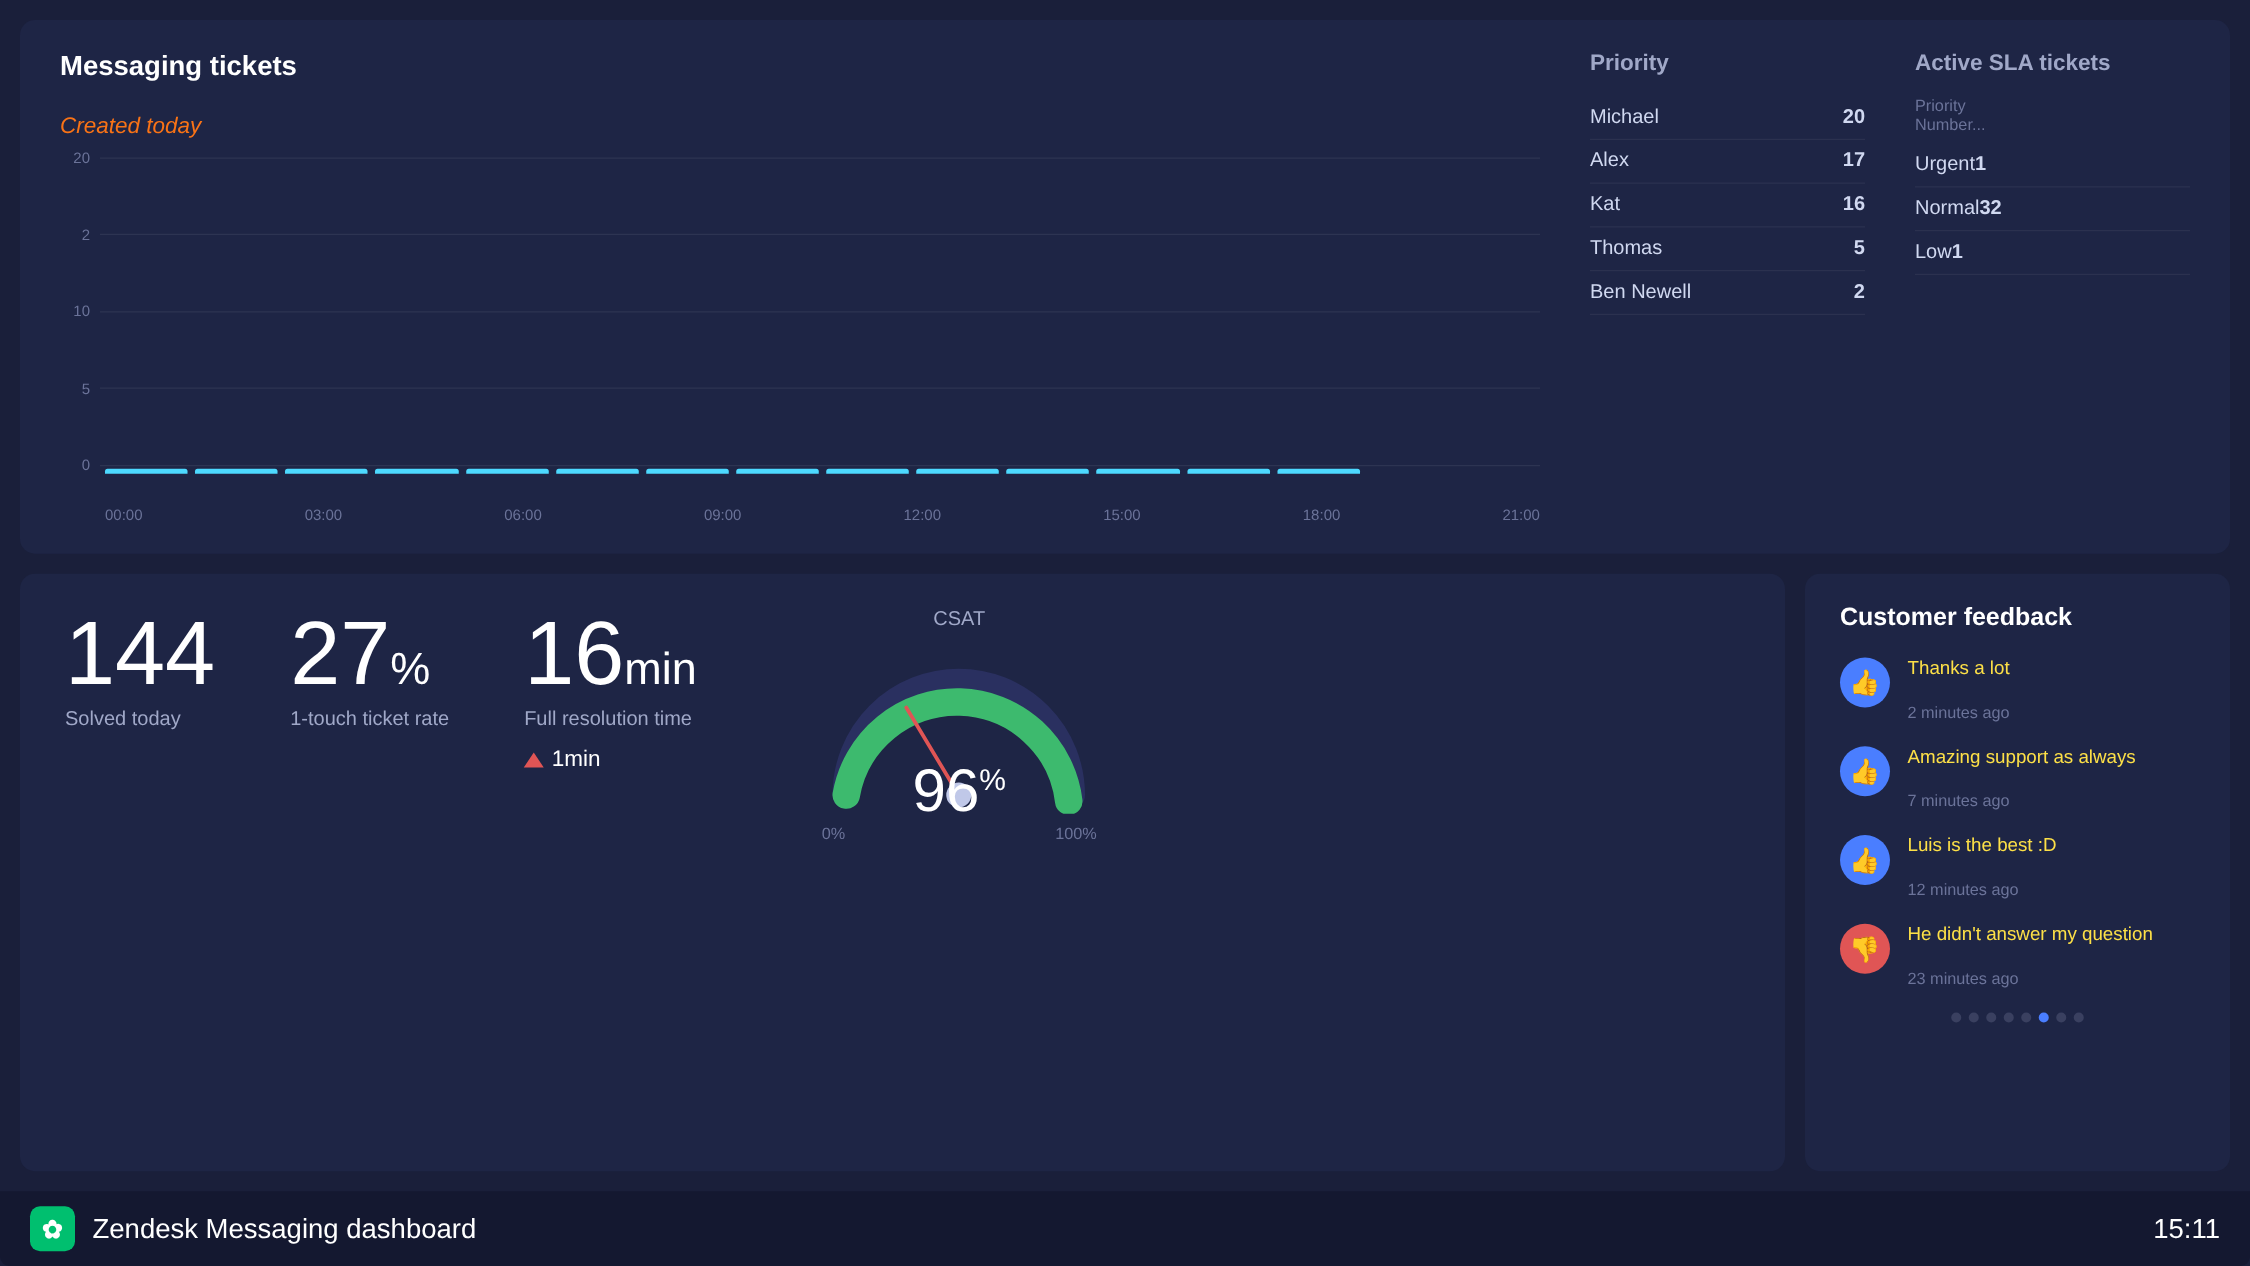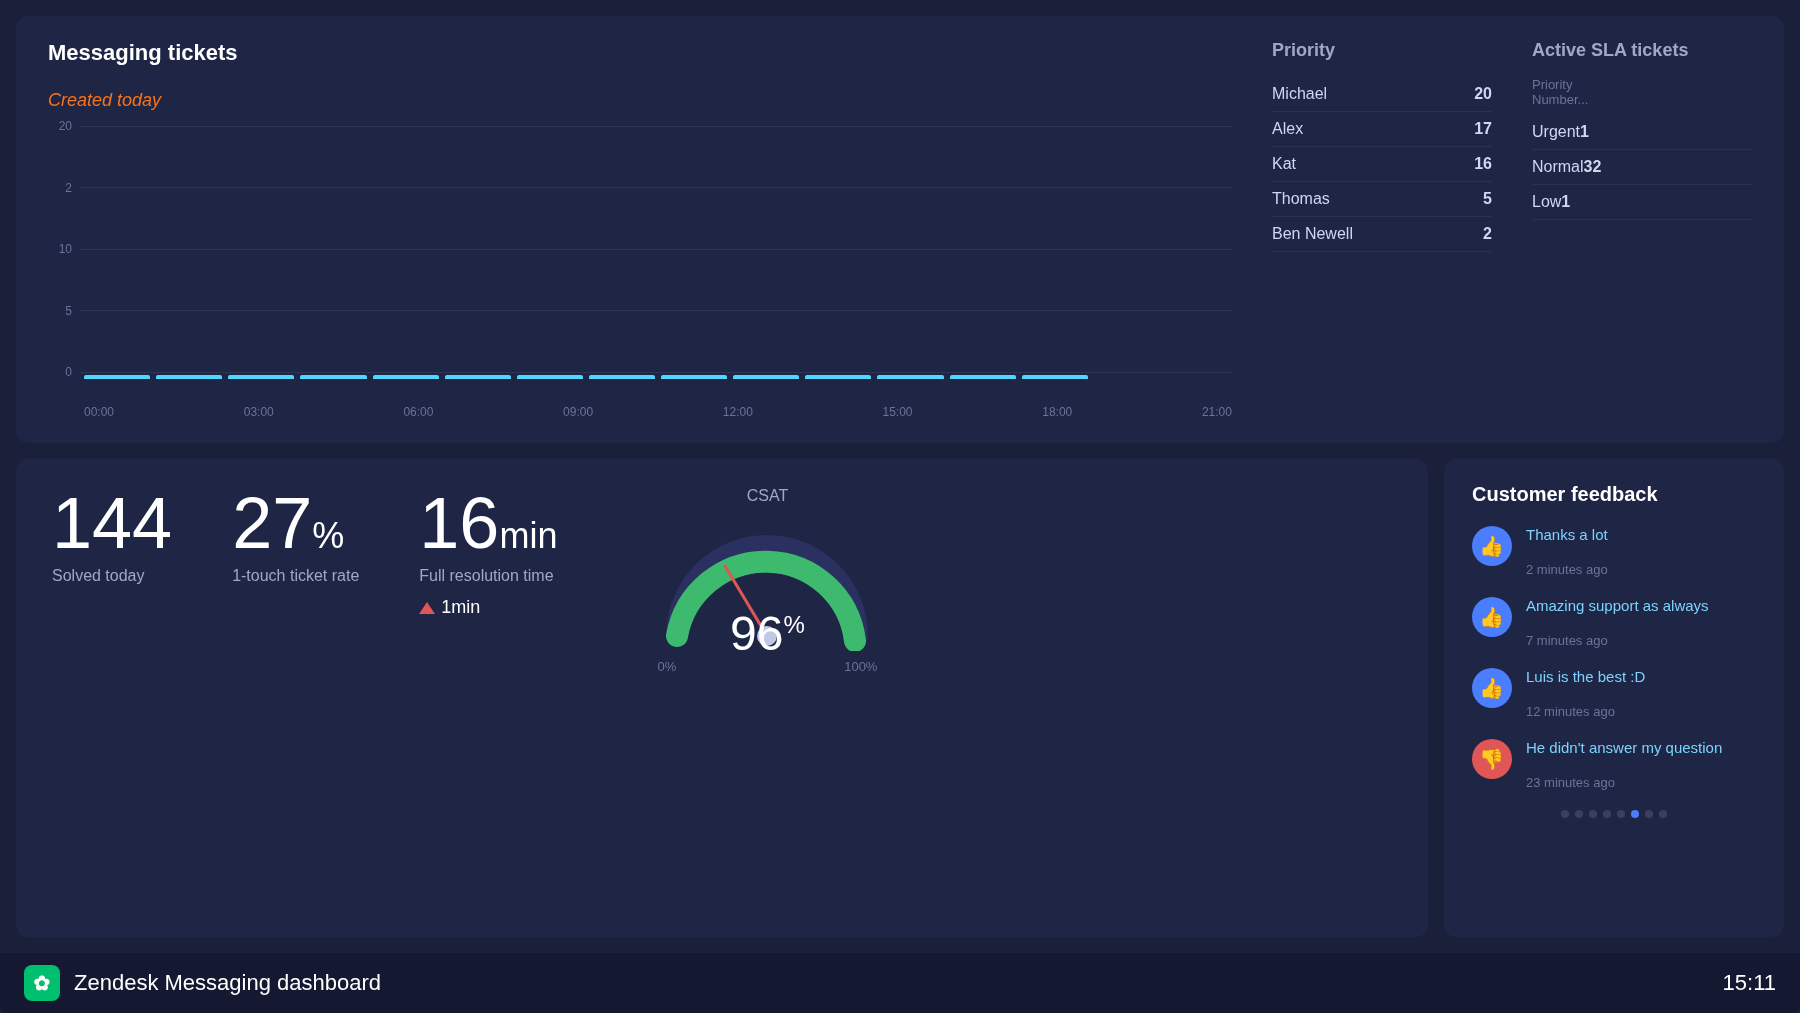--- a/index.html
+++ b/index.html
@@ -343,21 +343,21 @@
       flex-shrink: 0;
       font-size: 20px;
     }
 
     .feedback-icon.negative {
       background: #e05555;
     }
 
     .feedback-text {
       font-size: 15px;
-      color: #7dd3fc;
+      color: #fde047;
       font-weight: 500;
     }
 
     .feedback-time {
       font-size: 13px;
       color: #6b7399;
       margin-top: 19px;
     }
 
     .feedback-dots {

